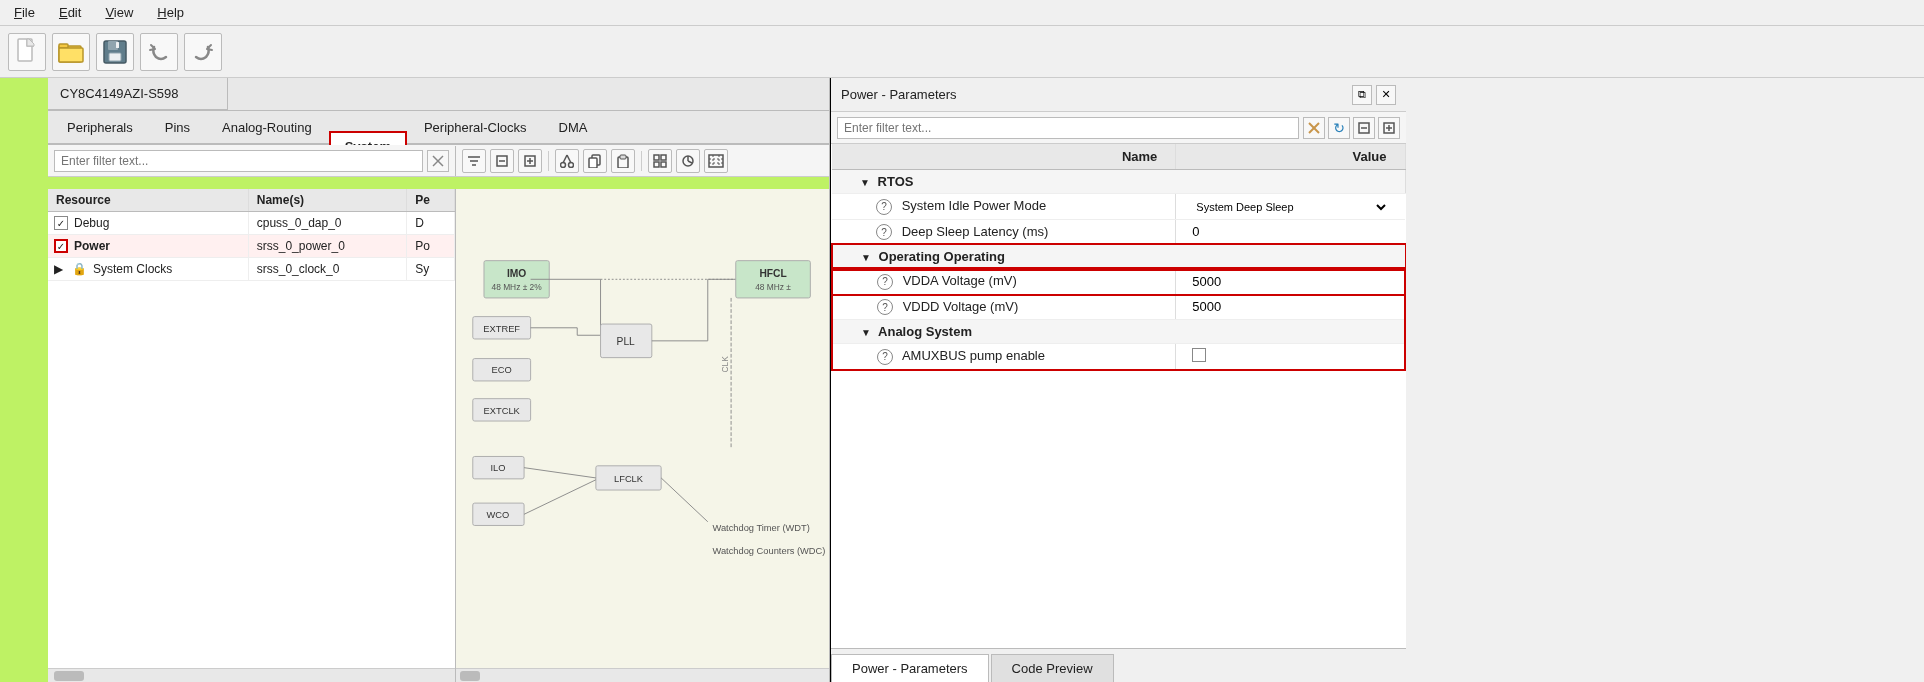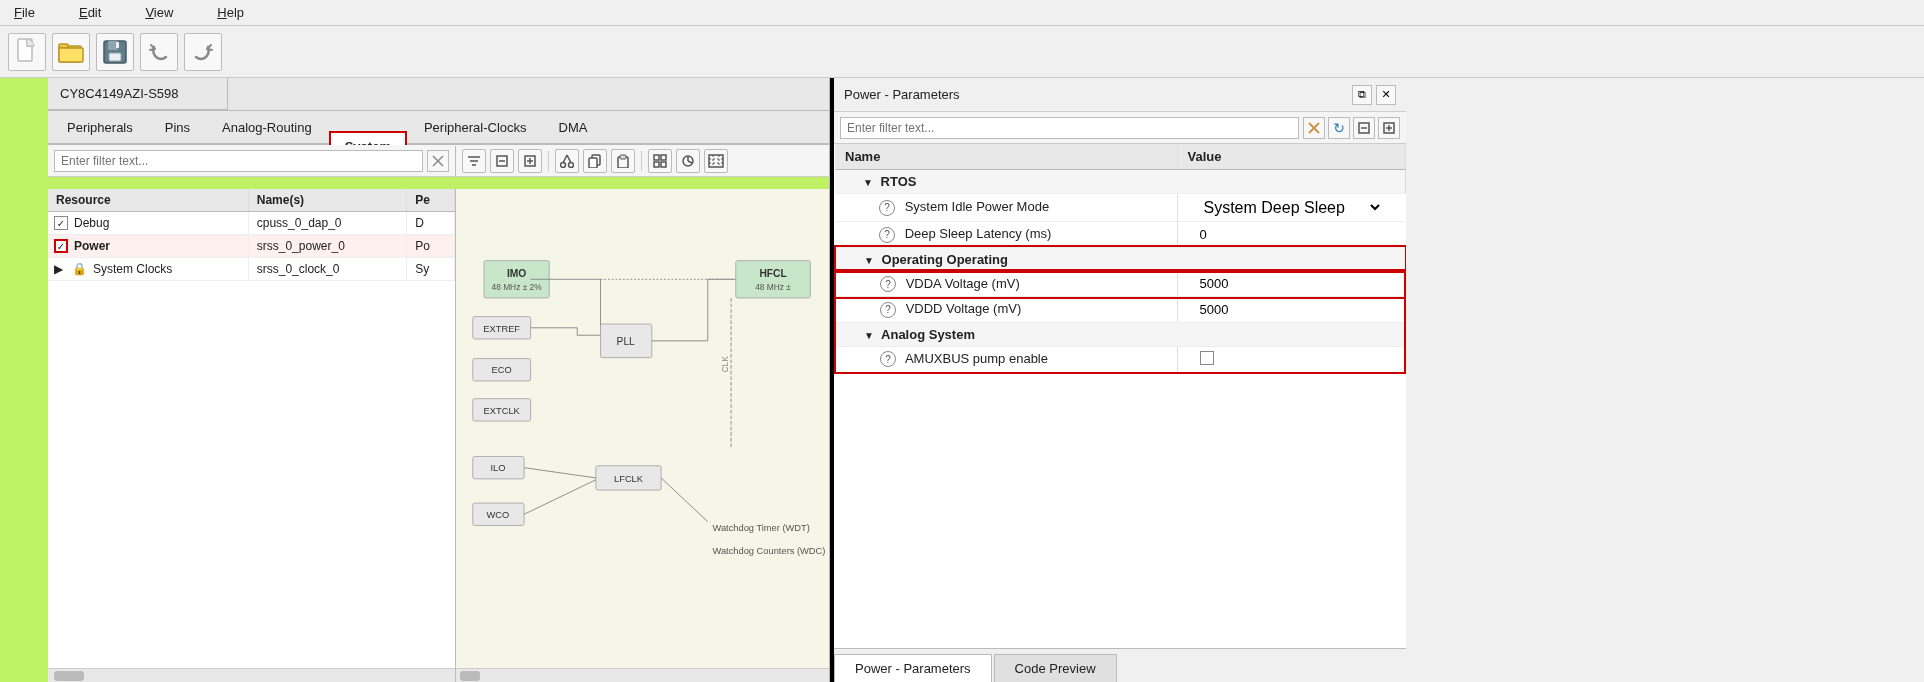--- a/index.html
+++ b/index.html
@@ -1,19 +1,19 @@
 <!DOCTYPE html>
 <html><head>
   <meta charset="utf-8">
   <style>
     * { box-sizing: border-box; margin: 0; padding: 0; }
     body { font-family: 'Segoe UI', Arial, sans-serif; font-size: 13px; background: #f0f0f0; color: #222; width: 1924px; height: 682px; overflow: hidden; }
 
     
-    .menubar { background: #f0f0f0; border-bottom: 1px solid #ccc; padding: 2px 8px; display: flex; align-items: center; gap: 32px; height: 26px; }
+    .menubar { background: #f0f0f0; border-bottom: 1px solid #ccc; padding: 2px 8px; display: flex; align-items: center; gap: 12px; height: 26px; }
     .menubar-item { cursor: pointer; padding: 2px 6px; font-size: 13px; }
     .menubar-item u { text-decoration: underline; }
 
     
     .toolbar { background: #f0f0f0; border-bottom: 1px solid #ccc; padding: 4px 8px; display: flex; align-items: center; gap: 6px; height: 52px; }
     .toolbar-btn { width: 38px; height: 38px; border: 1px solid #bbb; background: #f8f8f8; cursor: pointer; display: flex; align-items: center; justify-content: center; border-radius: 2px; font-size: 18px; }
 
     
     .main-container { display: flex; height: calc(682px - 26px - 52px); }
 
@@ -39,42 +39,42 @@
     .resource-table td:first-child { padding-left: 6px; }
     .checkbox-cell { display: flex; align-items: center; gap: 6px; }
     .check-icon { width: 14px; height: 14px; border: 1px solid #888; background: #fff; display: inline-flex; align-items: center; justify-content: center; font-size: 10px; }
     .check-icon.checked { background: #fff; }
     .expand-arrow { width: 12px; display: inline-block; cursor: pointer; }
 
     
     .diagram-area { flex: 1; background: #f5f5e8; position: relative; overflow: hidden; }
 
     
-    .right-panel { width: 576px; display: flex; flex-direction: column; border-left: 4px solid #000000; background: #fafafa; }
+    .right-panel { width: 576px; display: flex; flex-direction: column; border-left: 1px solid #000000; background: #fafafa; }
     .right-header { display: flex; justify-content: space-between; align-items: center; padding: 6px 10px; background: #f0f0f0; border-bottom: 1px solid #ccc; height: 34px; }
     .right-header-title { font-size: 13px; font-weight: 500; }
     .right-header-icons { display: flex; gap: 4px; }
     .header-icon-btn { width: 20px; height: 20px; border: 1px solid #bbb; background: #f8f8f8; cursor: pointer; display: flex; align-items: center; justify-content: center; font-size: 11px; }
 
     .right-filter-row { display: flex; align-items: center; padding: 4px 6px; gap: 4px; border-bottom: 1px solid #ccc; background: #f5f5f5; height: 32px; }
     .right-filter-input { flex: 1; height: 22px; border: 1px solid #bbb; padding: 2px 6px; font-size: 12px; background: #fff; }
     .right-filter-icons { display: flex; gap: 3px; }
 
     
     .prop-table { flex: 1; overflow: auto; background: #fff; }
     .prop-table table { width: 100%; border-collapse: collapse; }
-    .prop-table th { background: #e8e8e8; border-bottom: 1px solid #bbb; border-right: 1px solid #ddd; padding: 5px 10px; text-align: left; font-weight: 700; font-size: 13px; }
-    .prop-table td { border-bottom: 1px solid #eee; padding: 4px 22px; font-size: 13px; vertical-align: middle; margin-left: 16px; }
+    .prop-table th { background: #e8e8e8; border-bottom: 1px solid #bbb; border-right: 1px solid #ddd; padding: 5px 18px; text-align: right; font-weight: 700; font-size: 13px; }
+    .prop-table td { border-bottom: 1px solid #eee; padding: 4px 16px; font-size: 13px; vertical-align: middle; margin-left: 16px; }
     .prop-table td:first-child { border-right: 1px solid #ddd; width: 60%; }
     .prop-section-row td { background: #f5f5f5; font-weight: 600; }
     .prop-indent { padding-left: 28px !important; }
     .prop-deep-indent { padding-left: 44px !important; }
     .section-triangle { display: inline-block; margin-right: 4px; font-size: 10px; }
     .help-icon { display: inline-flex; align-items: center; justify-content: center; width: 16px; height: 16px; border-radius: 50%; border: 1px solid #888; font-size: 10px; margin-right: 6px; cursor: pointer; color: #555; }
-    .prop-value-select { width: 100%; border: none; background: transparent; font-size: 16px; cursor: pointer; }
+    .prop-value-select { width: 100%; border: none; background: transparent; font-size: 11px; cursor: pointer; }
     .prop-value-input { width: 80px; border: none; background: transparent; font-size: 13px; }
     .prop-checkbox { width: 14px; height: 14px; border: 1px solid #888; background: #fff; display: inline-block; }
 
     
     .highlighted-section { outline: 2px solid #cc0000; }
 
     
     .bottom-tabs { display: flex; border-top: 1px solid #bbb; background: #f0f0f0; height: 34px; align-items: flex-end; padding-left: 0; }
     .bottom-tab { padding: 6px 20px; cursor: pointer; border: 1px solid #bbb; border-bottom: none; background: #e0e0e0; font-size: 13px; margin-right: 2px; }
     .bottom-tab.active { background: #fff; font-weight: 500; }

